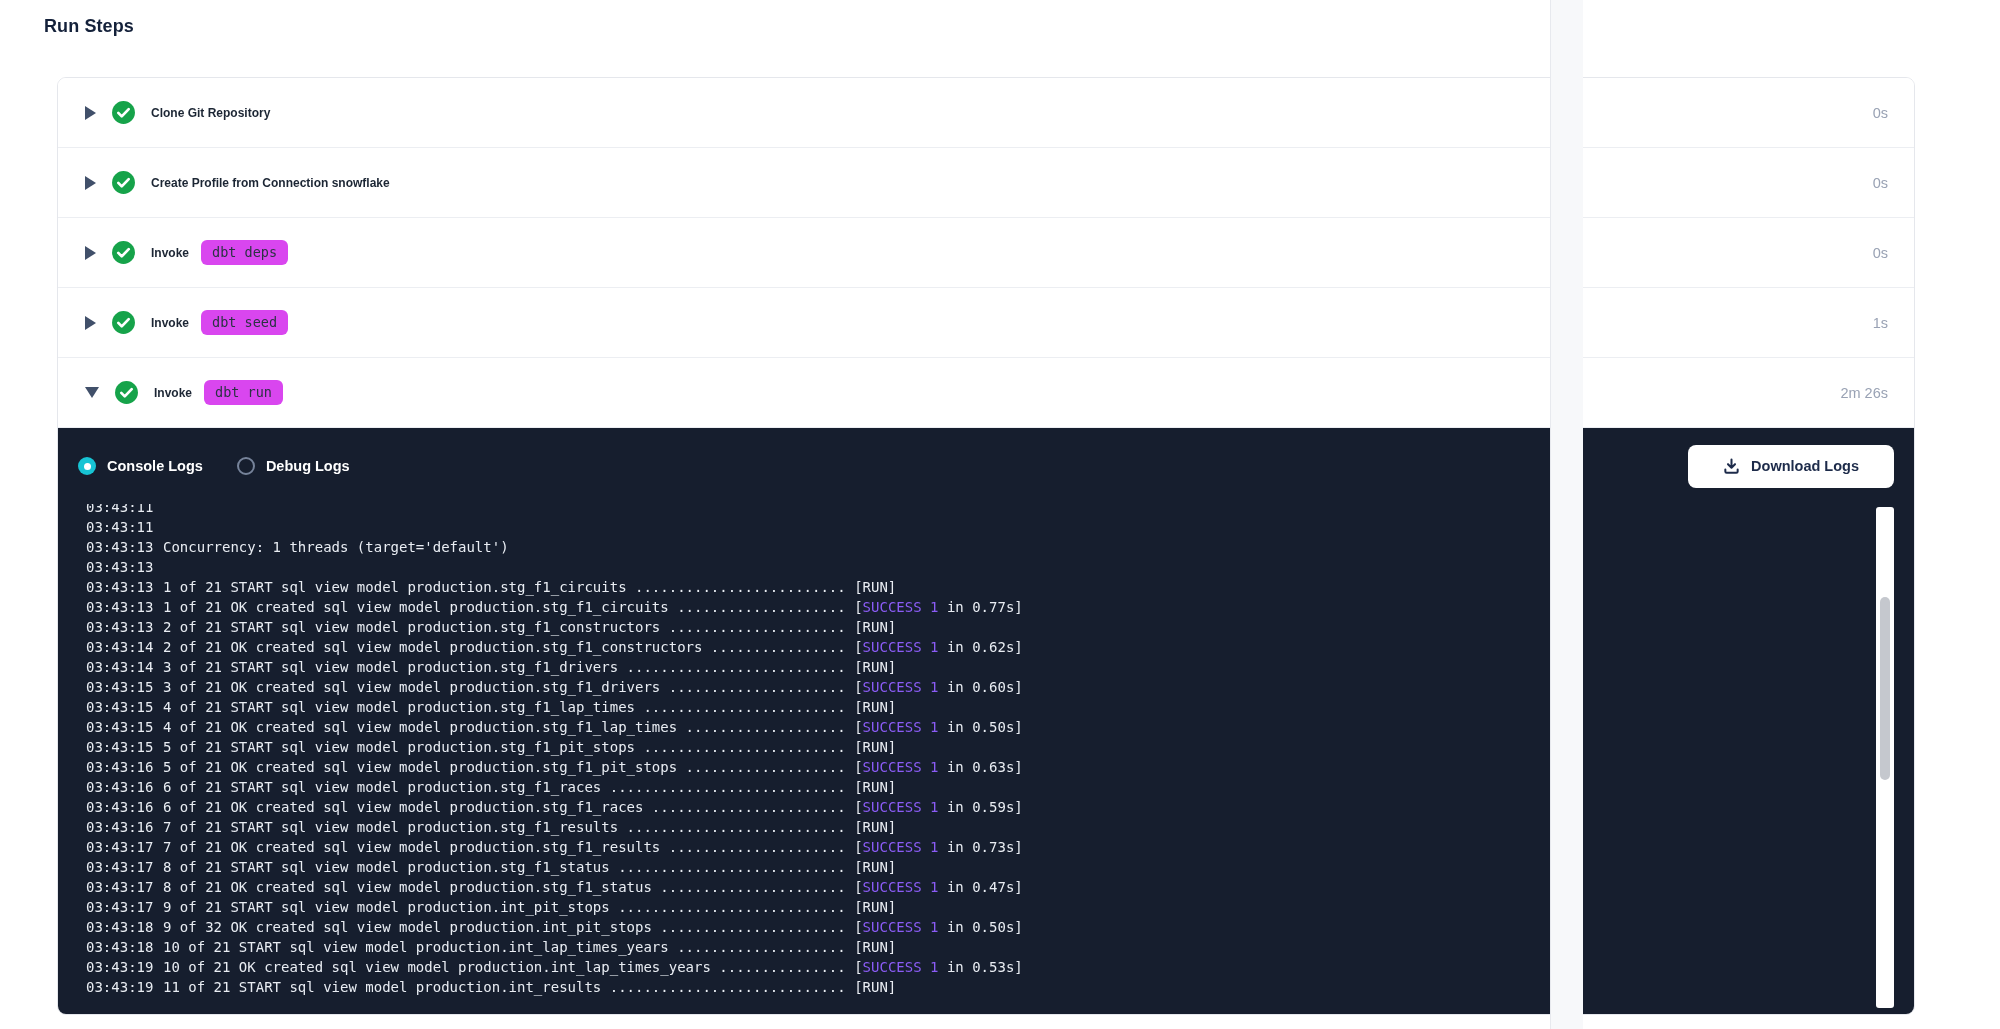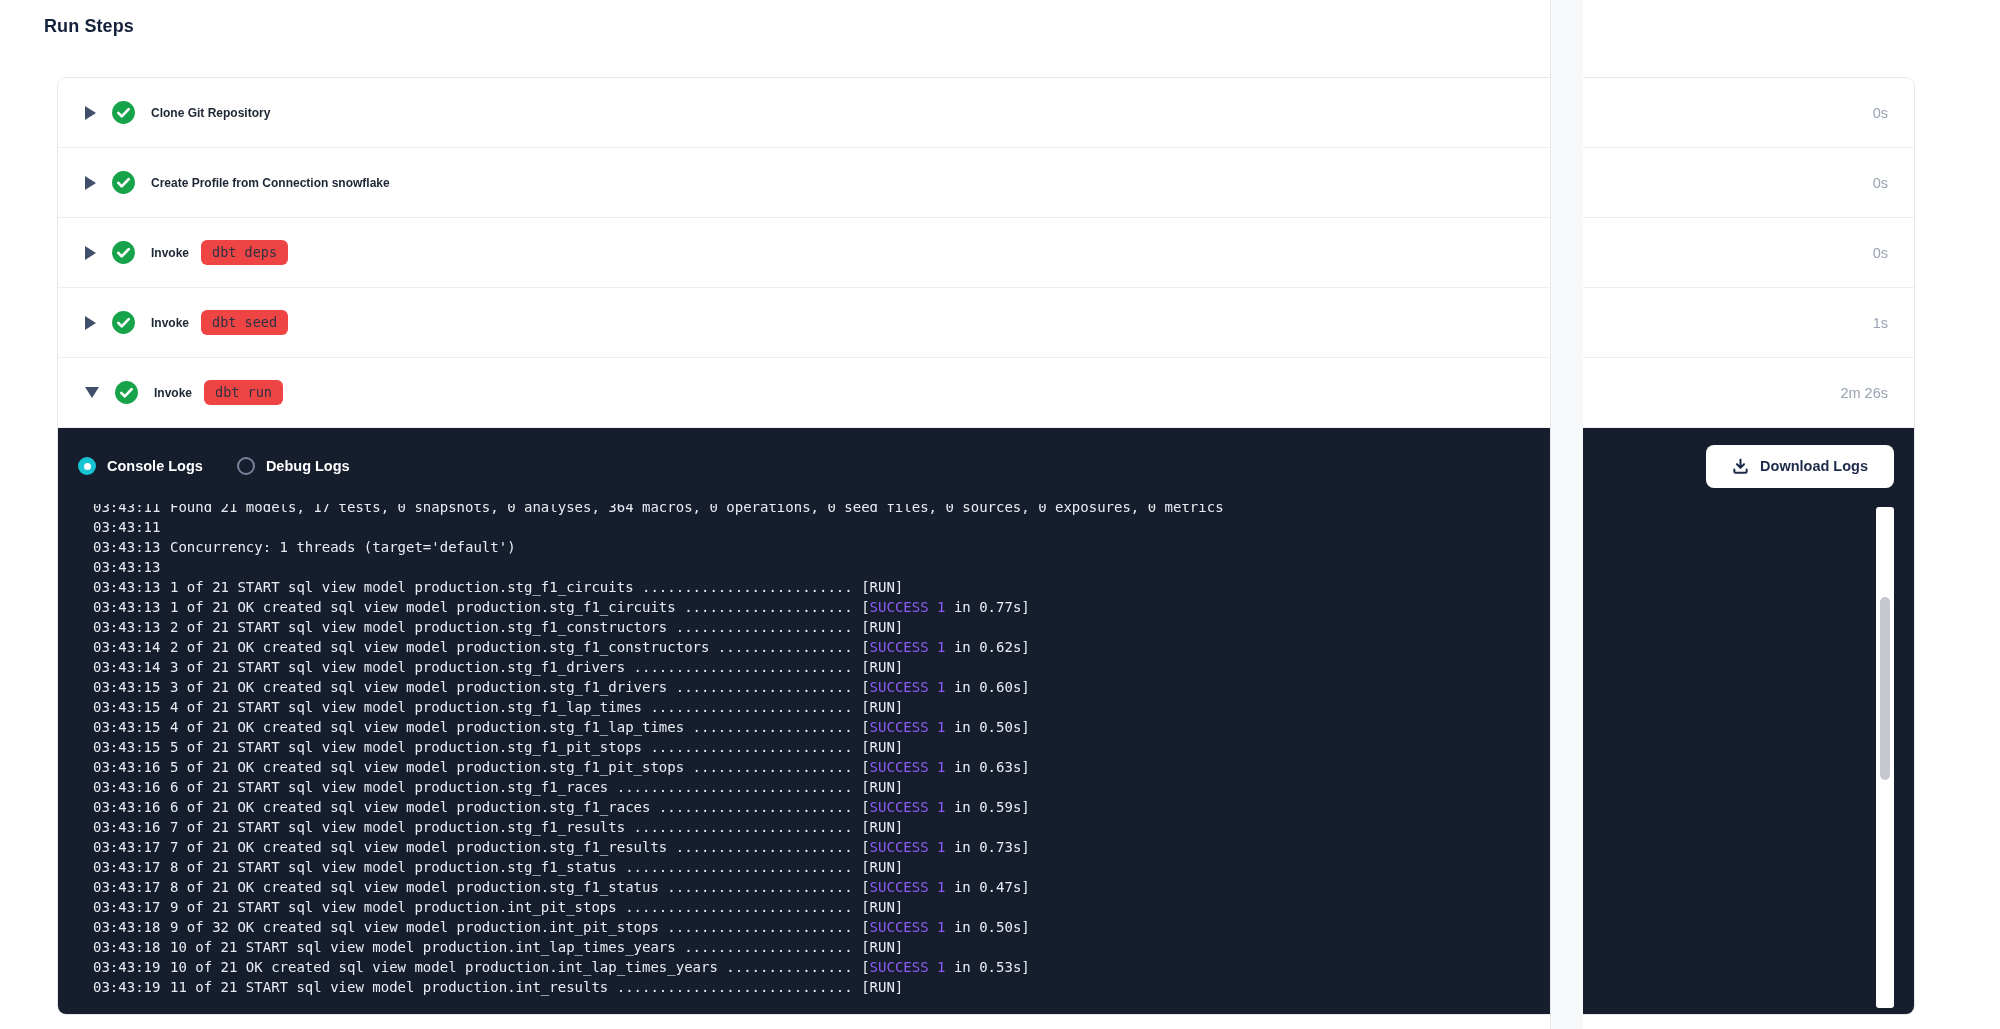--- a/index.html
+++ b/index.html
@@ -16,39 +16,39 @@
     box-sizing:border-box;border:1px solid #e5e7ec;border-radius:9px;
     background:#fff;display:flex;flex-direction:column;overflow:hidden;}
   
   .step-row{height:69px;flex:none;display:flex;align-items:center;
     padding:0 26px 0 27px;border-bottom:1px solid #eceef2;cursor:pointer;background:#fff;}
   .caret{flex:none;margin-right:15px;width:0;height:0;}
   .caret.right{border-left:11px solid #41506a;border-top:7px solid transparent;border-bottom:7px solid transparent;}
   .caret.down{border-top:11px solid #41506a;border-left:7px solid transparent;border-right:7px solid transparent;}
   .check{flex:none;width:25px;height:25px;margin-right:15px;line-height:0;}
   .step-label{font-size:12px;font-weight:700;color:#1c2634;}
-  .cmd-chip{margin-left:12px;background:#ef4444;border-radius:6px;padding:4px 11px 5px;
+  .cmd-chip{margin-left:12px;background:#d946ef;border-radius:6px;padding:4px 11px 5px;
     font-family:"DejaVu Sans Mono",monospace;font-size:13.5px;color:#2a3342;}
   .step-duration{margin-left:auto;font-size:14.5px;color:#99a2b4;}
   
   .console{flex:1;min-height:0;background:#161e2e;display:flex;flex-direction:column;}
   .console-header{flex:none;height:76px;display:flex;align-items:center;padding:0 20px;}
   .tab-radio{display:flex;align-items:center;margin-right:34px;cursor:pointer;}
   .radio{width:18px;height:18px;border-radius:50%;margin-right:11px;box-sizing:border-box;
     display:flex;align-items:center;justify-content:center;flex:none;}
   .radio.sel{background:#17c4d4;}
   .radio.unsel{border:2.5px solid #76839a;}
   .radio-dot{width:7px;height:7px;border-radius:50%;background:#ffffff;}
   .radio-label{color:#ffffff;font-size:14.5px;font-weight:700;}
   .download-btn{margin-left:auto;display:flex;align-items:center;gap:11px;
     background:#ffffff;color:#1d2b4a;border:none;border-radius:8px;height:43px;
-    padding:0 26px;font-size:14.5px;font-weight:700;font-family:"Liberation Sans",sans-serif;cursor:pointer;justify-content:space-between;}
+    padding:0 35px;font-size:14.5px;font-weight:700;font-family:"Liberation Sans",sans-serif;cursor:pointer;justify-content:space-between;}
   .download-btn svg{flex:none;}
   
-  .log-area{position:relative;flex:1;min-height:0;overflow:hidden;padding:0 60px 0 35px;}
+  .log-area{position:relative;flex:1;min-height:0;overflow:hidden;padding:0 60px 0 28px;}
   .log-lines{margin-top:-7px;font-family:"DejaVu Sans Mono",monospace;font-size:14px;
     line-height:20px;color:#e9edf3;}
   .log-line{display:flex;white-space:pre;}
   .lt{flex:none;width:69px;margin-right:8px;white-space:pre;}
   .lm,.lr{white-space:pre;}
   .lg{color:#8b5cf6;white-space:pre;}
   .scroll-track{position:absolute;top:3px;right:20px;bottom:6px;width:18px;
     background:#ffffff;border-radius:3px;}
   .scroll-thumb{position:absolute;left:4px;top:90px;width:10px;height:183px;
     background:#c5c8ce;border-radius:6px;cursor:pointer;}
@@ -127,21 +127,21 @@
           <svg width="17" height="17" viewBox="0 0 16 16" fill="none">
             <path d="M8 1.5v7.4M4.7 5.8L8 9.1l3.3-3.3" stroke="#1d2b4a" stroke-width="1.9" stroke-linecap="round" stroke-linejoin="round"></path>
             <path d="M2.2 10.8v1.9c0 .7.5 1.2 1.2 1.2h9.2c.7 0 1.2-.5 1.2-1.2v-1.9" stroke="#1d2b4a" stroke-width="1.9" stroke-linecap="round" stroke-linejoin="round"></path>
           </svg>
           <span>Download Logs</span>
         </button>
       </div>
 
       <div class="log-area">
         <div id="log-lines" class="log-lines">
-            <div class="log-line"><span class="lt">03:43:11</span><span class="lm">Found 21 models, 17 tests, 0 snapshots, 0 analyses, 364 macros, 0 operations, 0 seed files, 0 sources, 0 exposures, 0 metrics</span></div>
+            <div class="log-line"><span class="lt">03:43:11</span></div>
             <div class="log-line"><span class="lt">03:43:11</span><span class="lm"></span></div>
             <div class="log-line"><span class="lt">03:43:13</span><span class="lm">Concurrency: 1 threads (target='default')</span></div>
             <div class="log-line"><span class="lt">03:43:13</span><span class="lm"></span></div>
             <div class="log-line"><span class="lt">03:43:13</span><span class="lm">1 of 21 START sql view model production.stg_f1_circuits ......................... [RUN]</span></div>
             <div class="log-line"><span class="lt">03:43:13</span><span class="lm">1 of 21 OK created sql view model production.stg_f1_circuits .................... [</span><span class="lg">SUCCESS 1</span><span class="lr"> in 0.77s]</span></div>
             <div class="log-line"><span class="lt">03:43:13</span><span class="lm">2 of 21 START sql view model production.stg_f1_constructors ..................... [RUN]</span></div>
             <div class="log-line"><span class="lt">03:43:14</span><span class="lm">2 of 21 OK created sql view model production.stg_f1_constructors ................ [</span><span class="lg">SUCCESS 1</span><span class="lr"> in 0.62s]</span></div>
             <div class="log-line"><span class="lt">03:43:14</span><span class="lm">3 of 21 START sql view model production.stg_f1_drivers .......................... [RUN]</span></div>
             <div class="log-line"><span class="lt">03:43:15</span><span class="lm">3 of 21 OK created sql view model production.stg_f1_drivers ..................... [</span><span class="lg">SUCCESS 1</span><span class="lr"> in 0.60s]</span></div>
             <div class="log-line"><span class="lt">03:43:15</span><span class="lm">4 of 21 START sql view model production.stg_f1_lap_times ........................ [RUN]</span></div>

